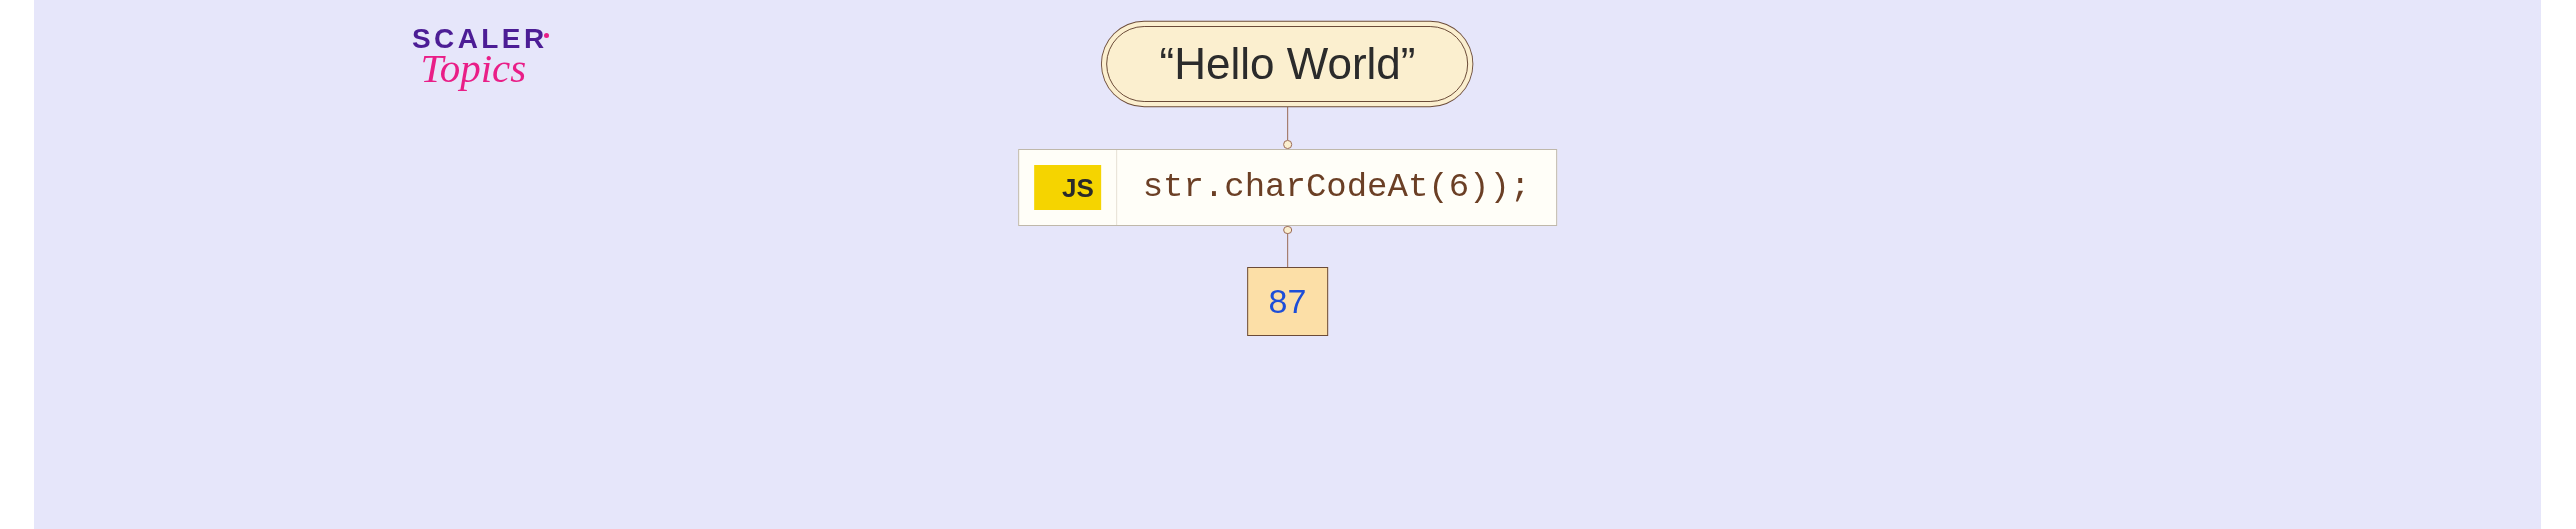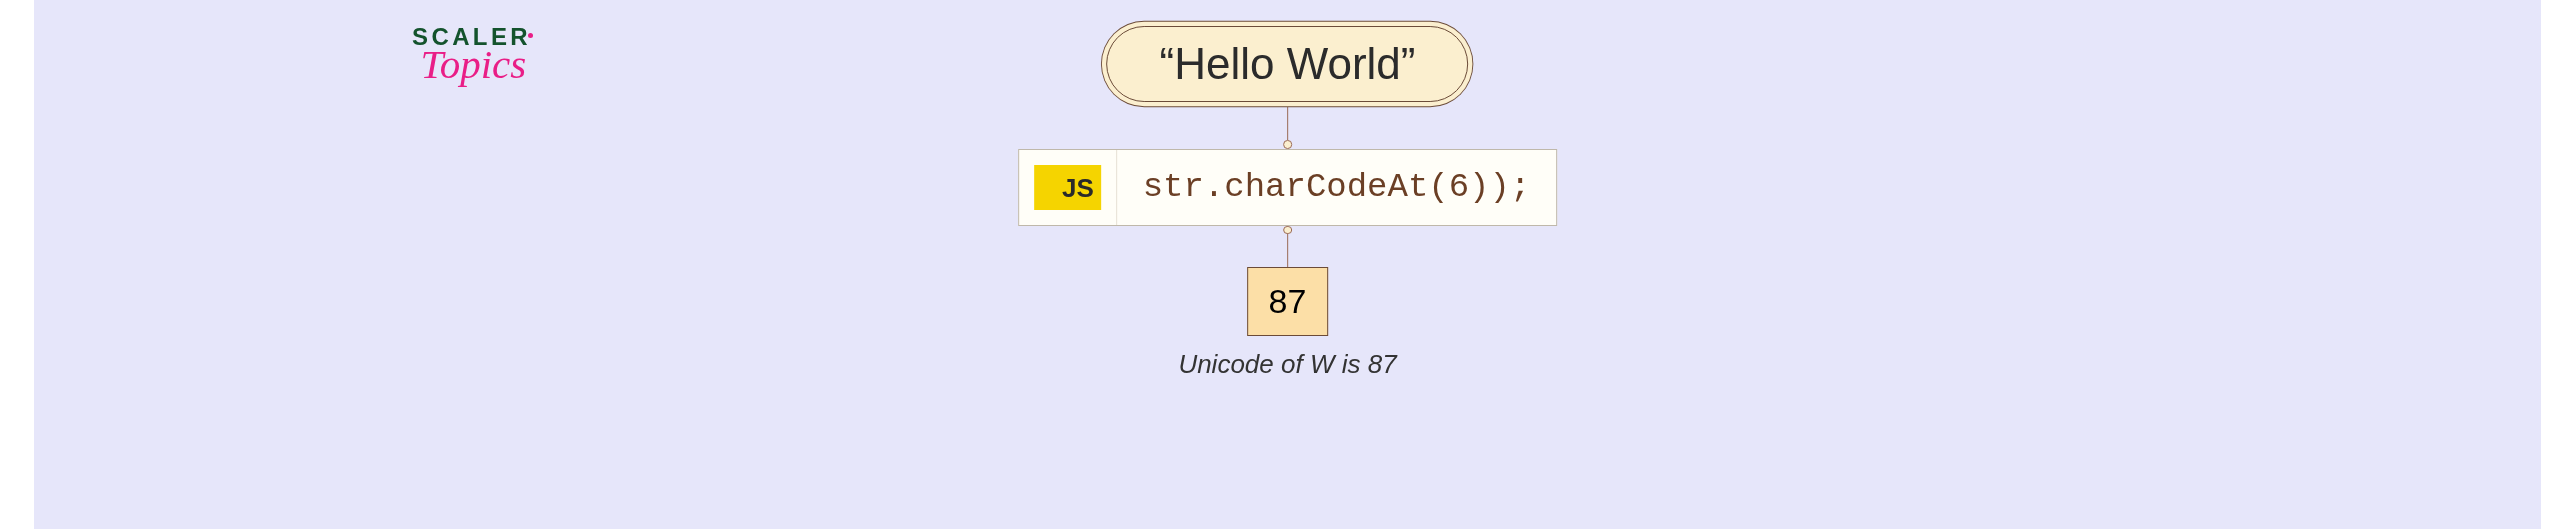--- a/index.html
+++ b/index.html
@@ -23,23 +23,23 @@
   }
   .logo {
     position: absolute;
     left: 378px;
     top: 26px;
     line-height: 0.95;
   }
   .logo-line1 {
     font-family: Arial, sans-serif;
     font-weight: 800;
-    font-size: 24px;
+    font-size: 28px;
     letter-spacing: 3.4px;
-    color: #14532d;
+    color: #4c1d95;
   }
   .logo-line2 {
     font-family: 'Brush Script MT', cursive;
     font-size: 41px;
     color: #e91e87;
     margin-top: -3.4px;
     margin-left: 8.6px;
     font-style: italic;
   }
   .logo-dot {
@@ -117,21 +117,21 @@
     font-size: 34px;
     color: #6b3f25;
     border-left: 0.9px solid #e6e1d4;
   }
   .resultbox {
     background: #fcdfa7;
     border: 0.9px solid #6b4b38;
     padding: 13.7px 20.6px;
     font-size: 34px;
     font-weight: 500;
-    color: #000000;
+    color: #1d4ed8;
   }
   .caption {
     margin-top: 13.7px;
     font-style: italic;
     font-size: 26px;
     color: #333;
   }
 </style>
 </head>
 <body>
@@ -162,17 +162,16 @@
 
     <div class="connector-wrap">
       <div class="dot"></div>
       <div class="vline"></div>
     </div>
 
     <div class="resultbox">
       <span>87</span>
     </div>
 
-    <div class="caption">Unicode of W is 87</div>
 
   </div>
 </div>
 
 
 </body></html>

